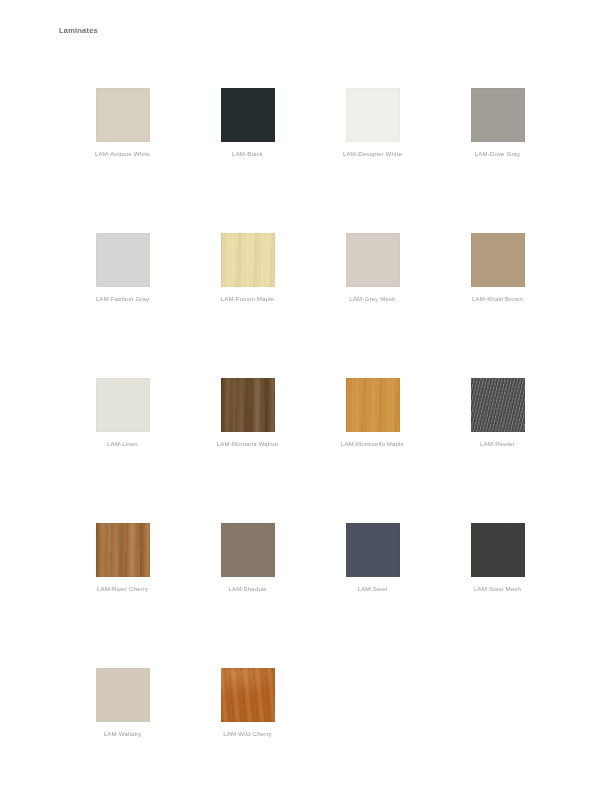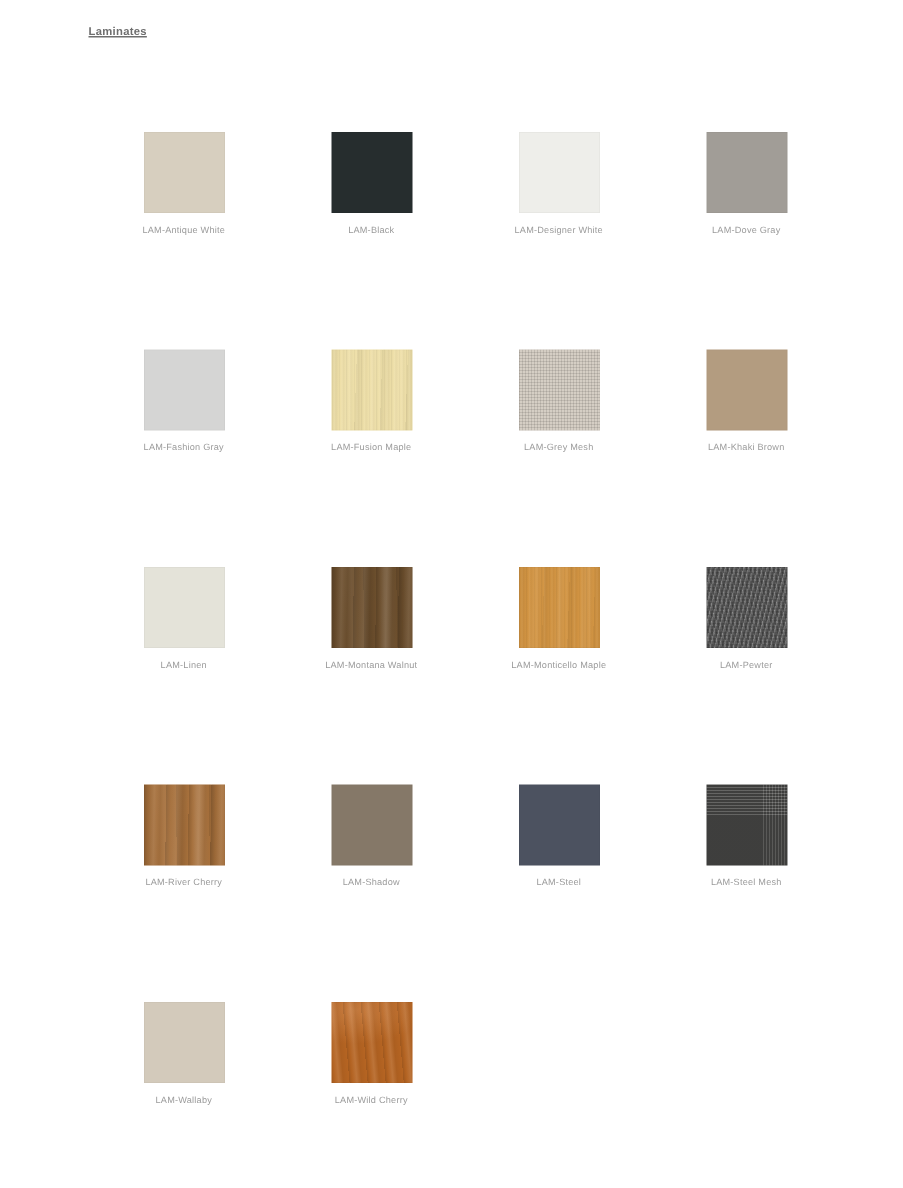--- a/index.html
+++ b/index.html
@@ -18,27 +18,26 @@
   .page {
     position: relative;
     width: 602px;
     height: 792px;
     box-sizing: border-box;
   }
 
   .page-title {
     position: absolute;
     left: 59px;
-    top: 16px;
+    top: 26px;
     font-size: 7.5px;
     font-weight: bold;
     color: #6e6e6e;
     letter-spacing: 0.2px;
     white-space: nowrap;
-    text-decoration: underline;
   }
 
   .swatch-grid {
     position: absolute;
     left: 60px;
     top: 88px;
     width: 500px;
     display: grid;
     grid-template-columns: repeat(4, 1fr);
     grid-auto-rows: 145px;

